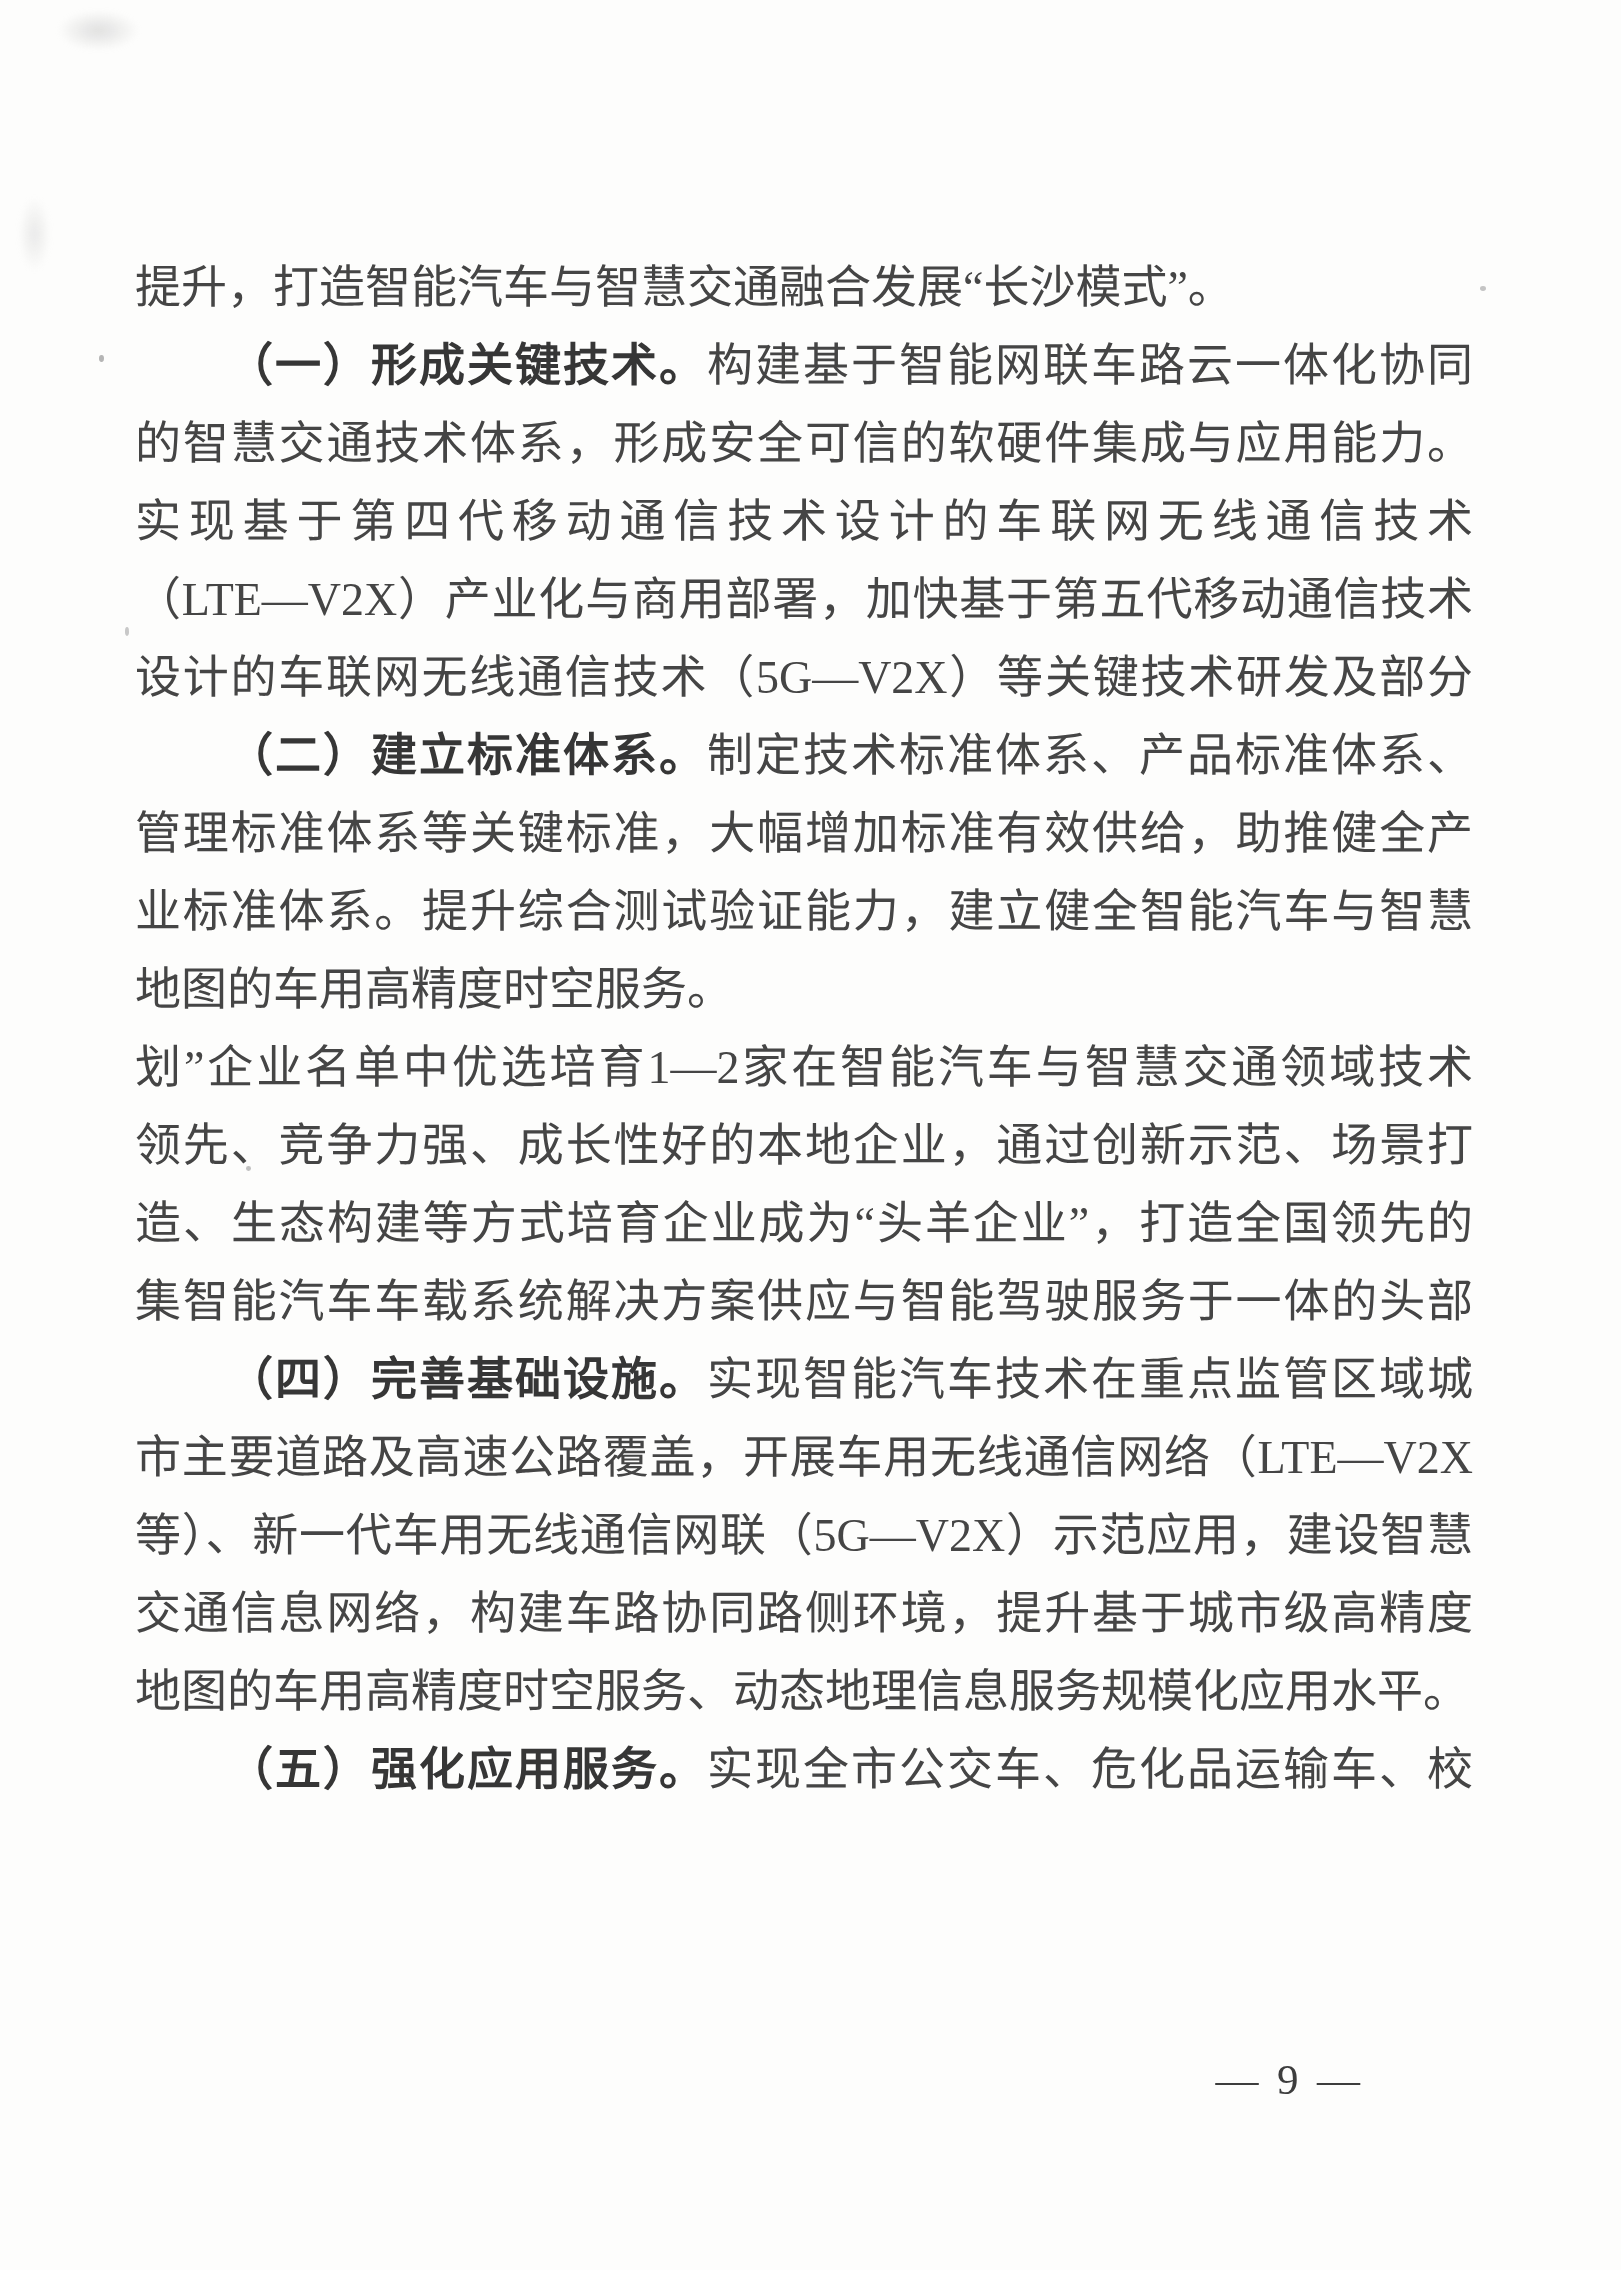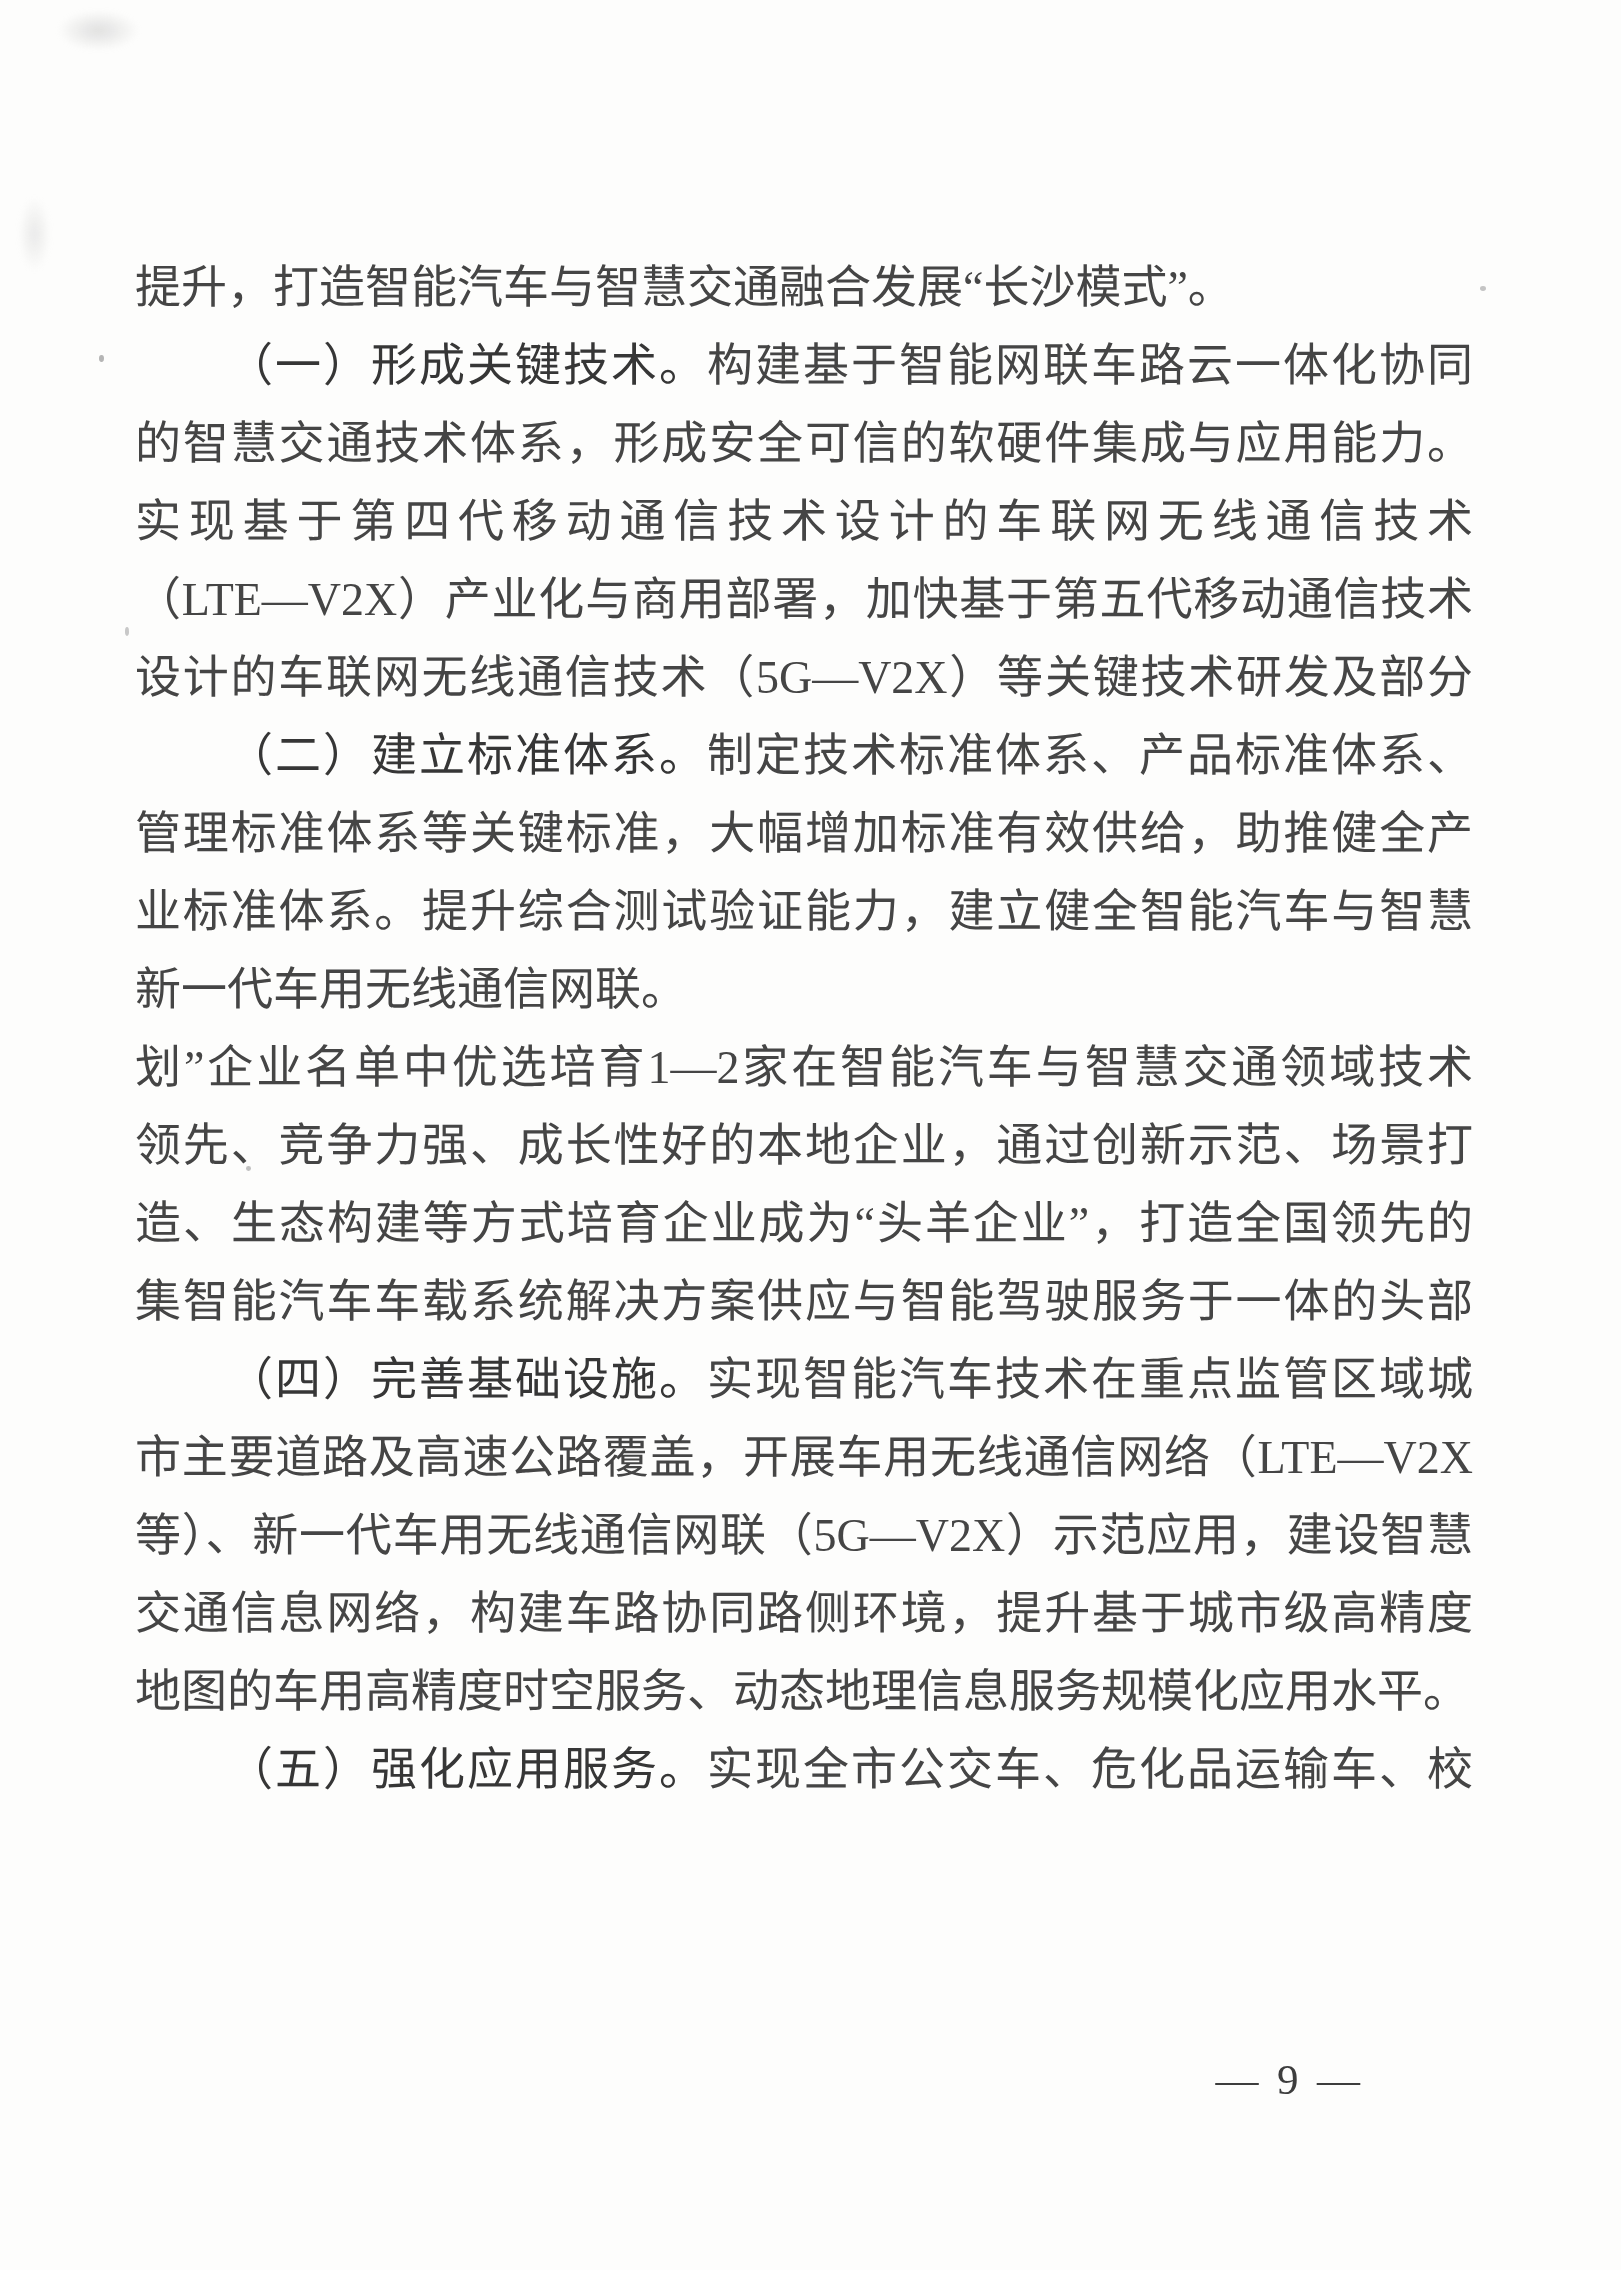--- a/index.html
+++ b/index.html
@@ -36,21 +36,21 @@
   }
   .line.justify {
     text-align: justify;
     text-align-last: justify;
   }
   .line.indent {
     text-indent: 2em;
   }
   .seg { }
   .seg.bold {
-    font-weight: 400;
+    font-weight: 700;
     color: #363636;
   }
   .page-number {
     position: absolute;
     top: 2050px;
     right: 257px;
     height: 59px;
     line-height: 59px;
     font-size: 43px;
     color: #3d3d3d;
@@ -98,21 +98,21 @@
   <div class="text-block" id="text-block">
       <div class="line"><span class="seg">提升，打造智能汽车与智慧交通融合发展“长沙模式”。</span></div>
       <div class="line indent justify"><span class="seg bold">（一）形成关键技术。</span><span class="seg">构建基于智能网联车路云一体化协同</span></div>
       <div class="line justify"><span class="seg">的智慧交通技术体系，形成安全可信的软硬件集成与应用能力。</span></div>
       <div class="line justify"><span class="seg">实现基于第四代移动通信技术设计的车联网无线通信技术</span></div>
       <div class="line justify"><span class="seg">（LTE—V2X）产业化与商用部署，加快基于第五代移动通信技术</span></div>
       <div class="line justify"><span class="seg">设计的车联网无线通信技术（5G—V2X）等关键技术研发及部分</span></div>
       <div class="line indent justify"><span class="seg bold">（二）建立标准体系。</span><span class="seg">制定技术标准体系、产品标准体系、</span></div>
       <div class="line justify"><span class="seg">管理标准体系等关键标准，大幅增加标准有效供给，助推健全产</span></div>
       <div class="line justify"><span class="seg">业标准体系。提升综合测试验证能力，建立健全智能汽车与智慧</span></div>
-      <div class="line"><span class="seg">新一代车用无线通信网联。</span></div>
+      <div class="line"><span class="seg">地图的车用高精度时空服务。</span></div>
       <div class="line justify"><span class="seg">划”企业名单中优选培育1—2家在智能汽车与智慧交通领域技术</span></div>
       <div class="line justify"><span class="seg">领先、竞争力强、成长性好的本地企业，通过创新示范、场景打</span></div>
       <div class="line justify"><span class="seg">造、生态构建等方式培育企业成为“头羊企业”，打造全国领先的</span></div>
       <div class="line justify"><span class="seg">集智能汽车车载系统解决方案供应与智能驾驶服务于一体的头部</span></div>
       <div class="line indent justify"><span class="seg bold">（四）完善基础设施。</span><span class="seg">实现智能汽车技术在重点监管区域城</span></div>
       <div class="line justify"><span class="seg">市主要道路及高速公路覆盖，开展车用无线通信网络（LTE—V2X</span></div>
       <div class="line justify"><span class="seg">等）、新一代车用无线通信网联（5G—V2X）示范应用，建设智慧</span></div>
       <div class="line justify"><span class="seg">交通信息网络，构建车路协同路侧环境，提升基于城市级高精度</span></div>
       <div class="line"><span class="seg">地图的车用高精度时空服务、动态地理信息服务规模化应用水平。</span></div>
       <div class="line indent justify"><span class="seg bold">（五）强化应用服务。</span><span class="seg">实现全市公交车、危化品运输车、校</span></div>

